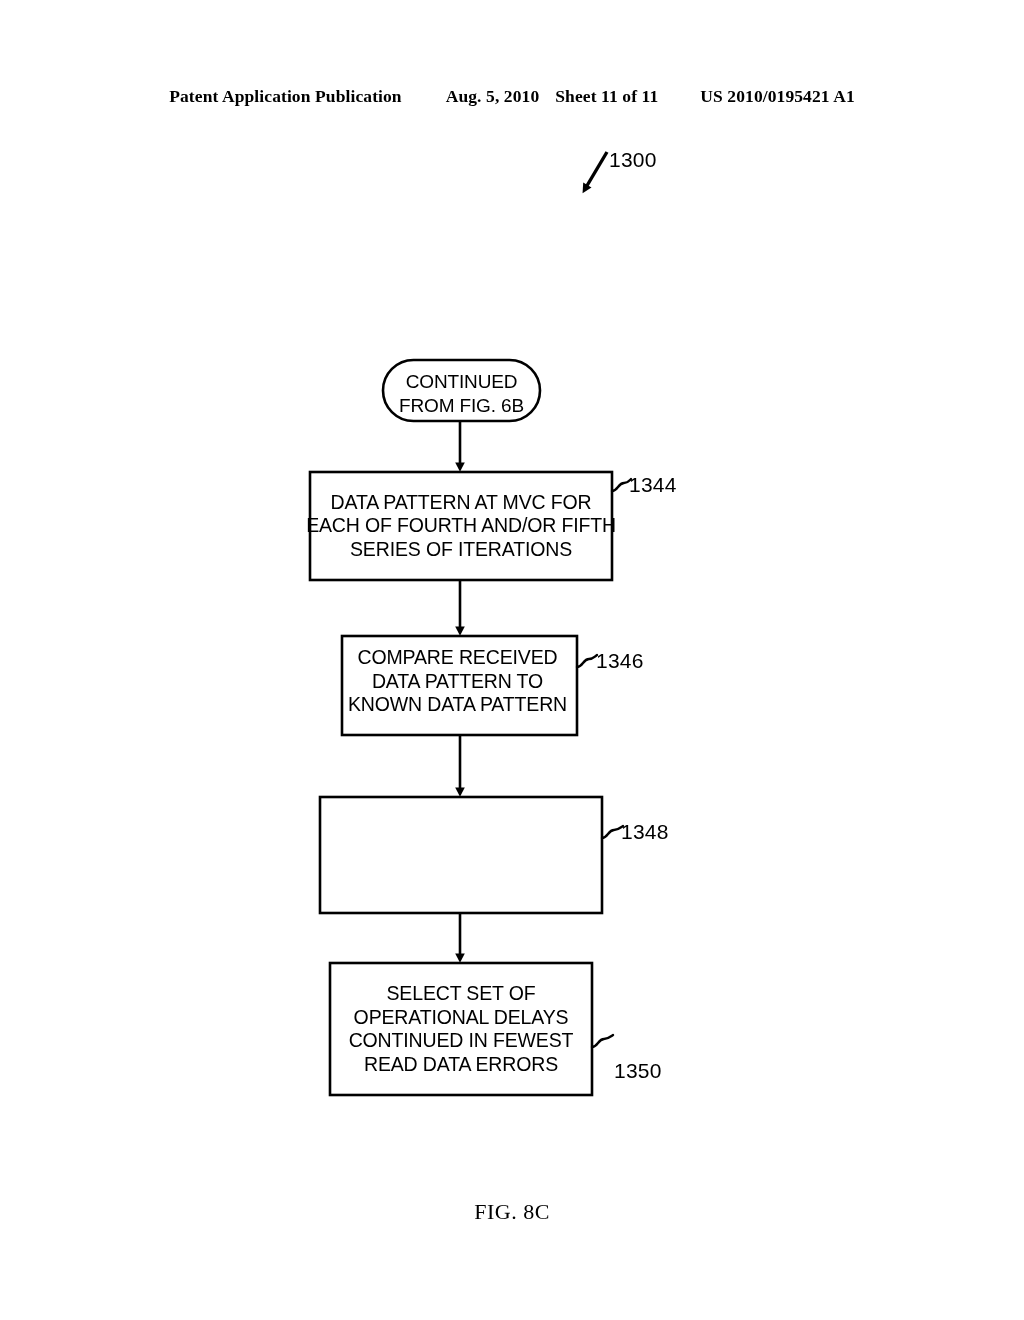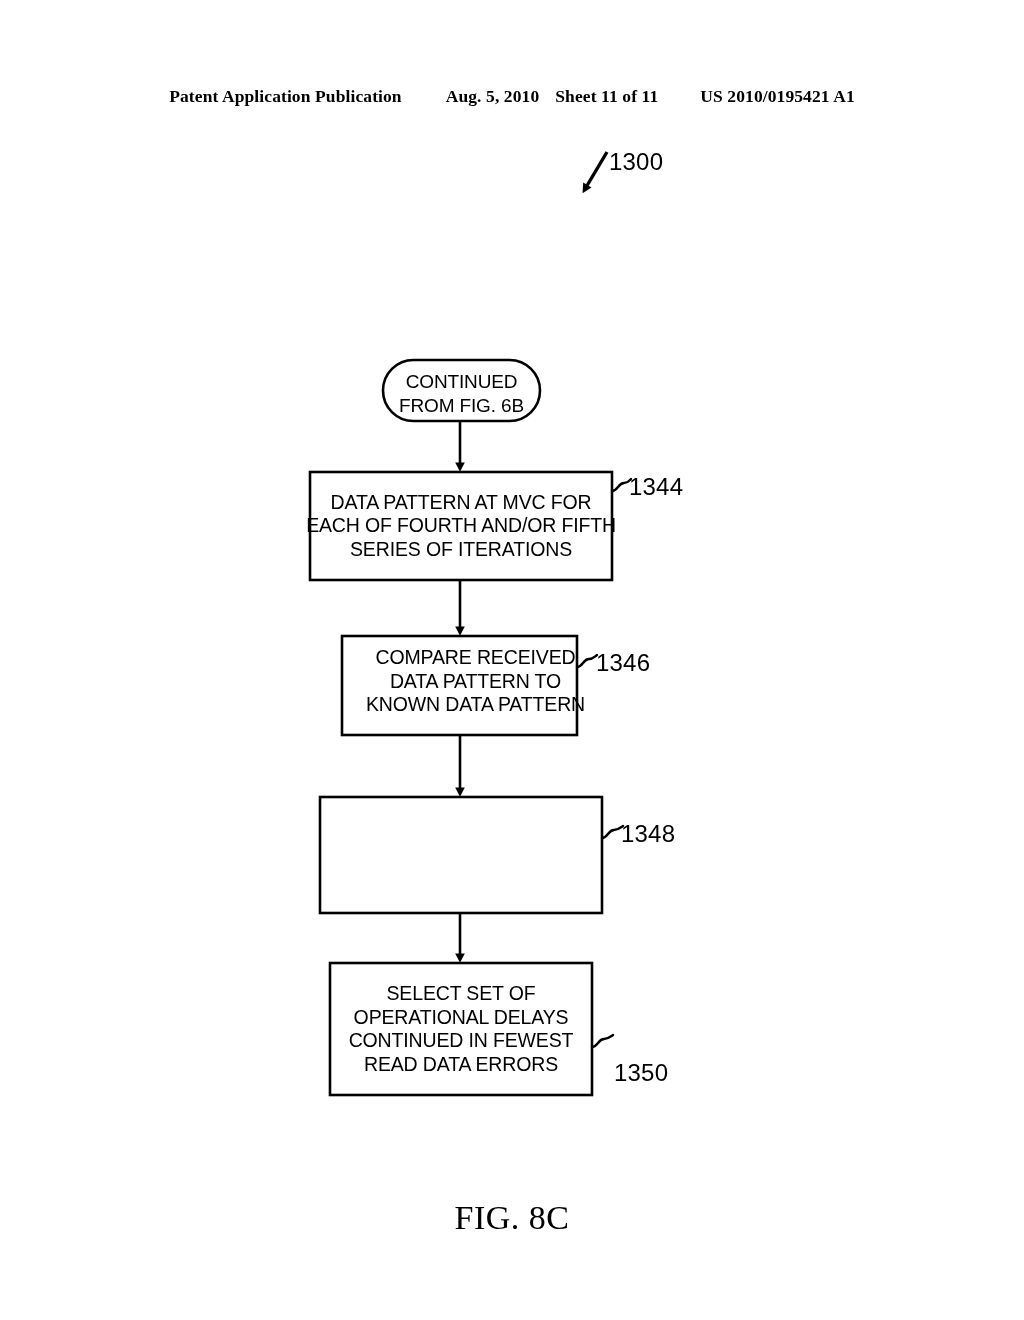--- a/index.html
+++ b/index.html
@@ -36,21 +36,21 @@
   #page-header .hdr-sheet { margin-right: 42px; }
 
   
   #figure-caption {
     position: absolute;
     top: 1199px;
     left: 0;
     width: 1024px;
     text-align: center;
     font-family: "Liberation Serif", serif;
-    font-size: 34px;
+    font-size: 22px;
     letter-spacing: 0.5px;
   }
 
   
   #flowchart {
     position: absolute;
     inset: 0;
     width: 1024px;
     height: 1320px;
   }
@@ -79,21 +79,21 @@
   .node-text.terminator {
     font-size: 19px;
     line-height: 24px;
   }
   .node-text .tline { display: block; }
 
   
   .ref-num {
     position: absolute;
     font-family: "Liberation Sans", sans-serif;
-    font-size: 24px;
+    font-size: 21px;
     letter-spacing: 0.2px;
     white-space: nowrap;
   }
   #ref-1300 { left: 609px; top: 148px; }
   #ref-1344 { left: 629px; top: 473px; }
   #ref-1346 { left: 596px; top: 649px; }
   #ref-1348 { left: 621px; top: 820px; }
   #ref-1350 { left: 614px; top: 1029px; margin-top: 30px; }
 </style>
 </head>
@@ -148,21 +148,21 @@
     <span class="tline">CONTINUED</span>
     <span class="tline">FROM FIG. 6B</span>
   </div>
 
   <div class="node-text" style="left:310px; top:472px; width:302px; height:108px;">
     <span class="tline">DATA PATTERN AT MVC FOR</span>
     <span class="tline">EACH OF FOURTH AND/OR FIFTH</span>
     <span class="tline">SERIES OF ITERATIONS</span>
   </div>
 
-  <div class="node-text" style="left:358px; top:636px; width:235px; height:91px;">
+  <div class="node-text" style="left:340px; top:636px; width:235px; height:91px;">
     <span class="tline">COMPARE RECEIVED</span>
     <span class="tline">DATA PATTERN TO</span>
     <span class="tline">KNOWN DATA PATTERN</span>
   </div>
 
 
   <div class="node-text" style="left:330px; top:963px; width:262px; height:132px;">
     <span class="tline">SELECT SET OF</span>
     <span class="tline">OPERATIONAL DELAYS</span>
     <span class="tline">CONTINUED IN FEWEST</span>

